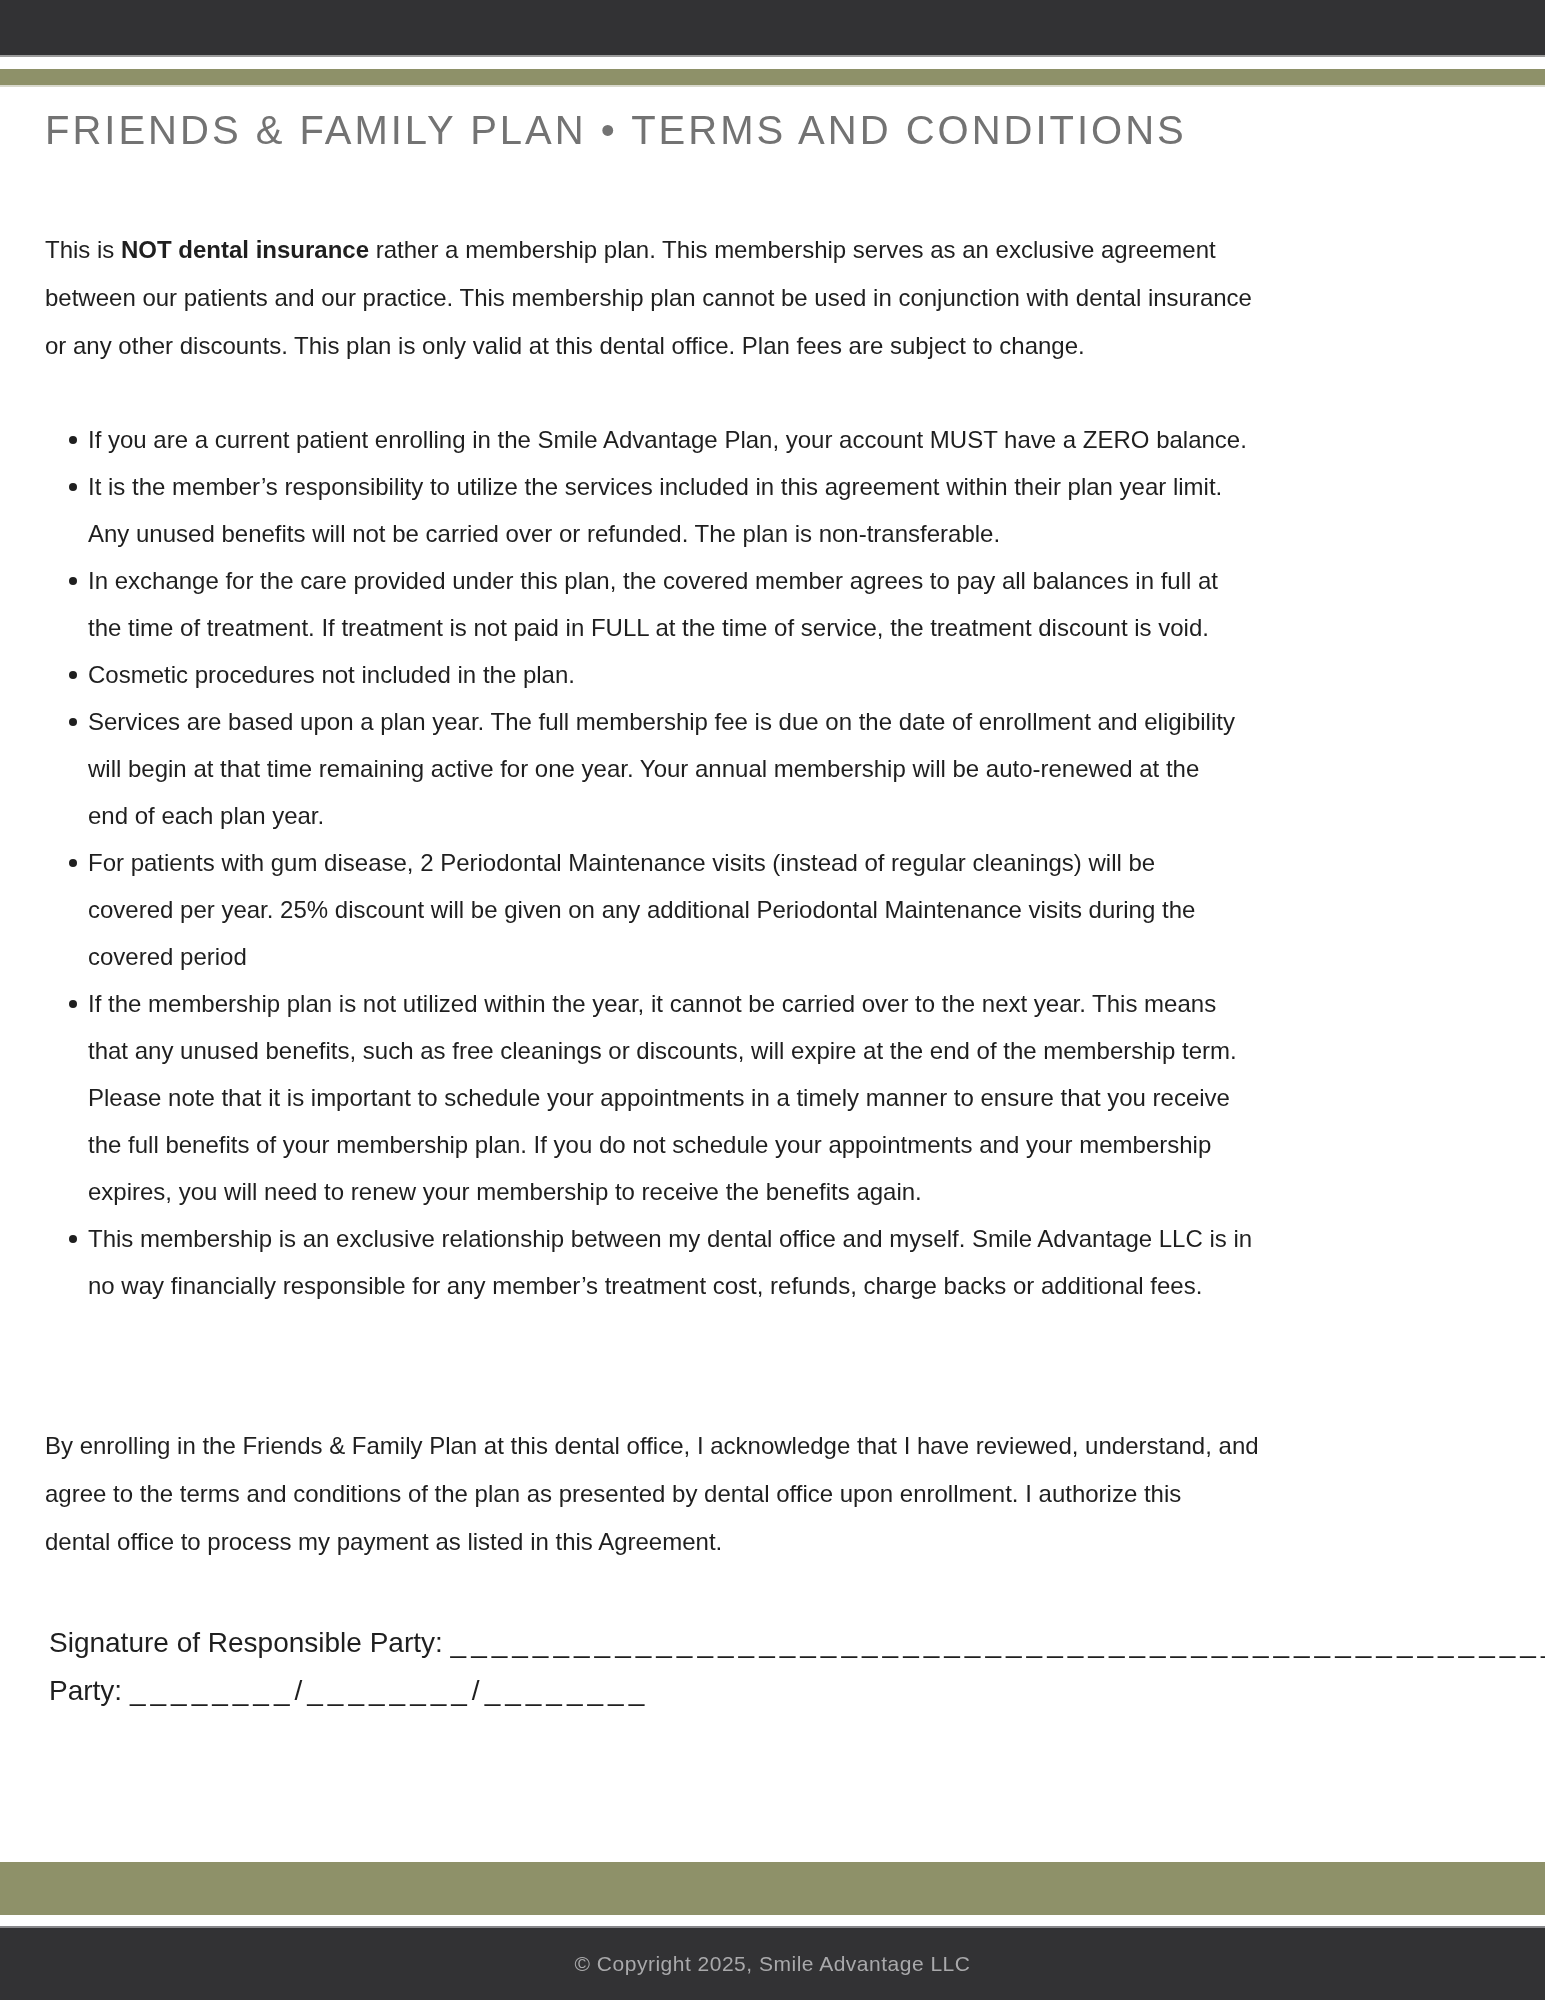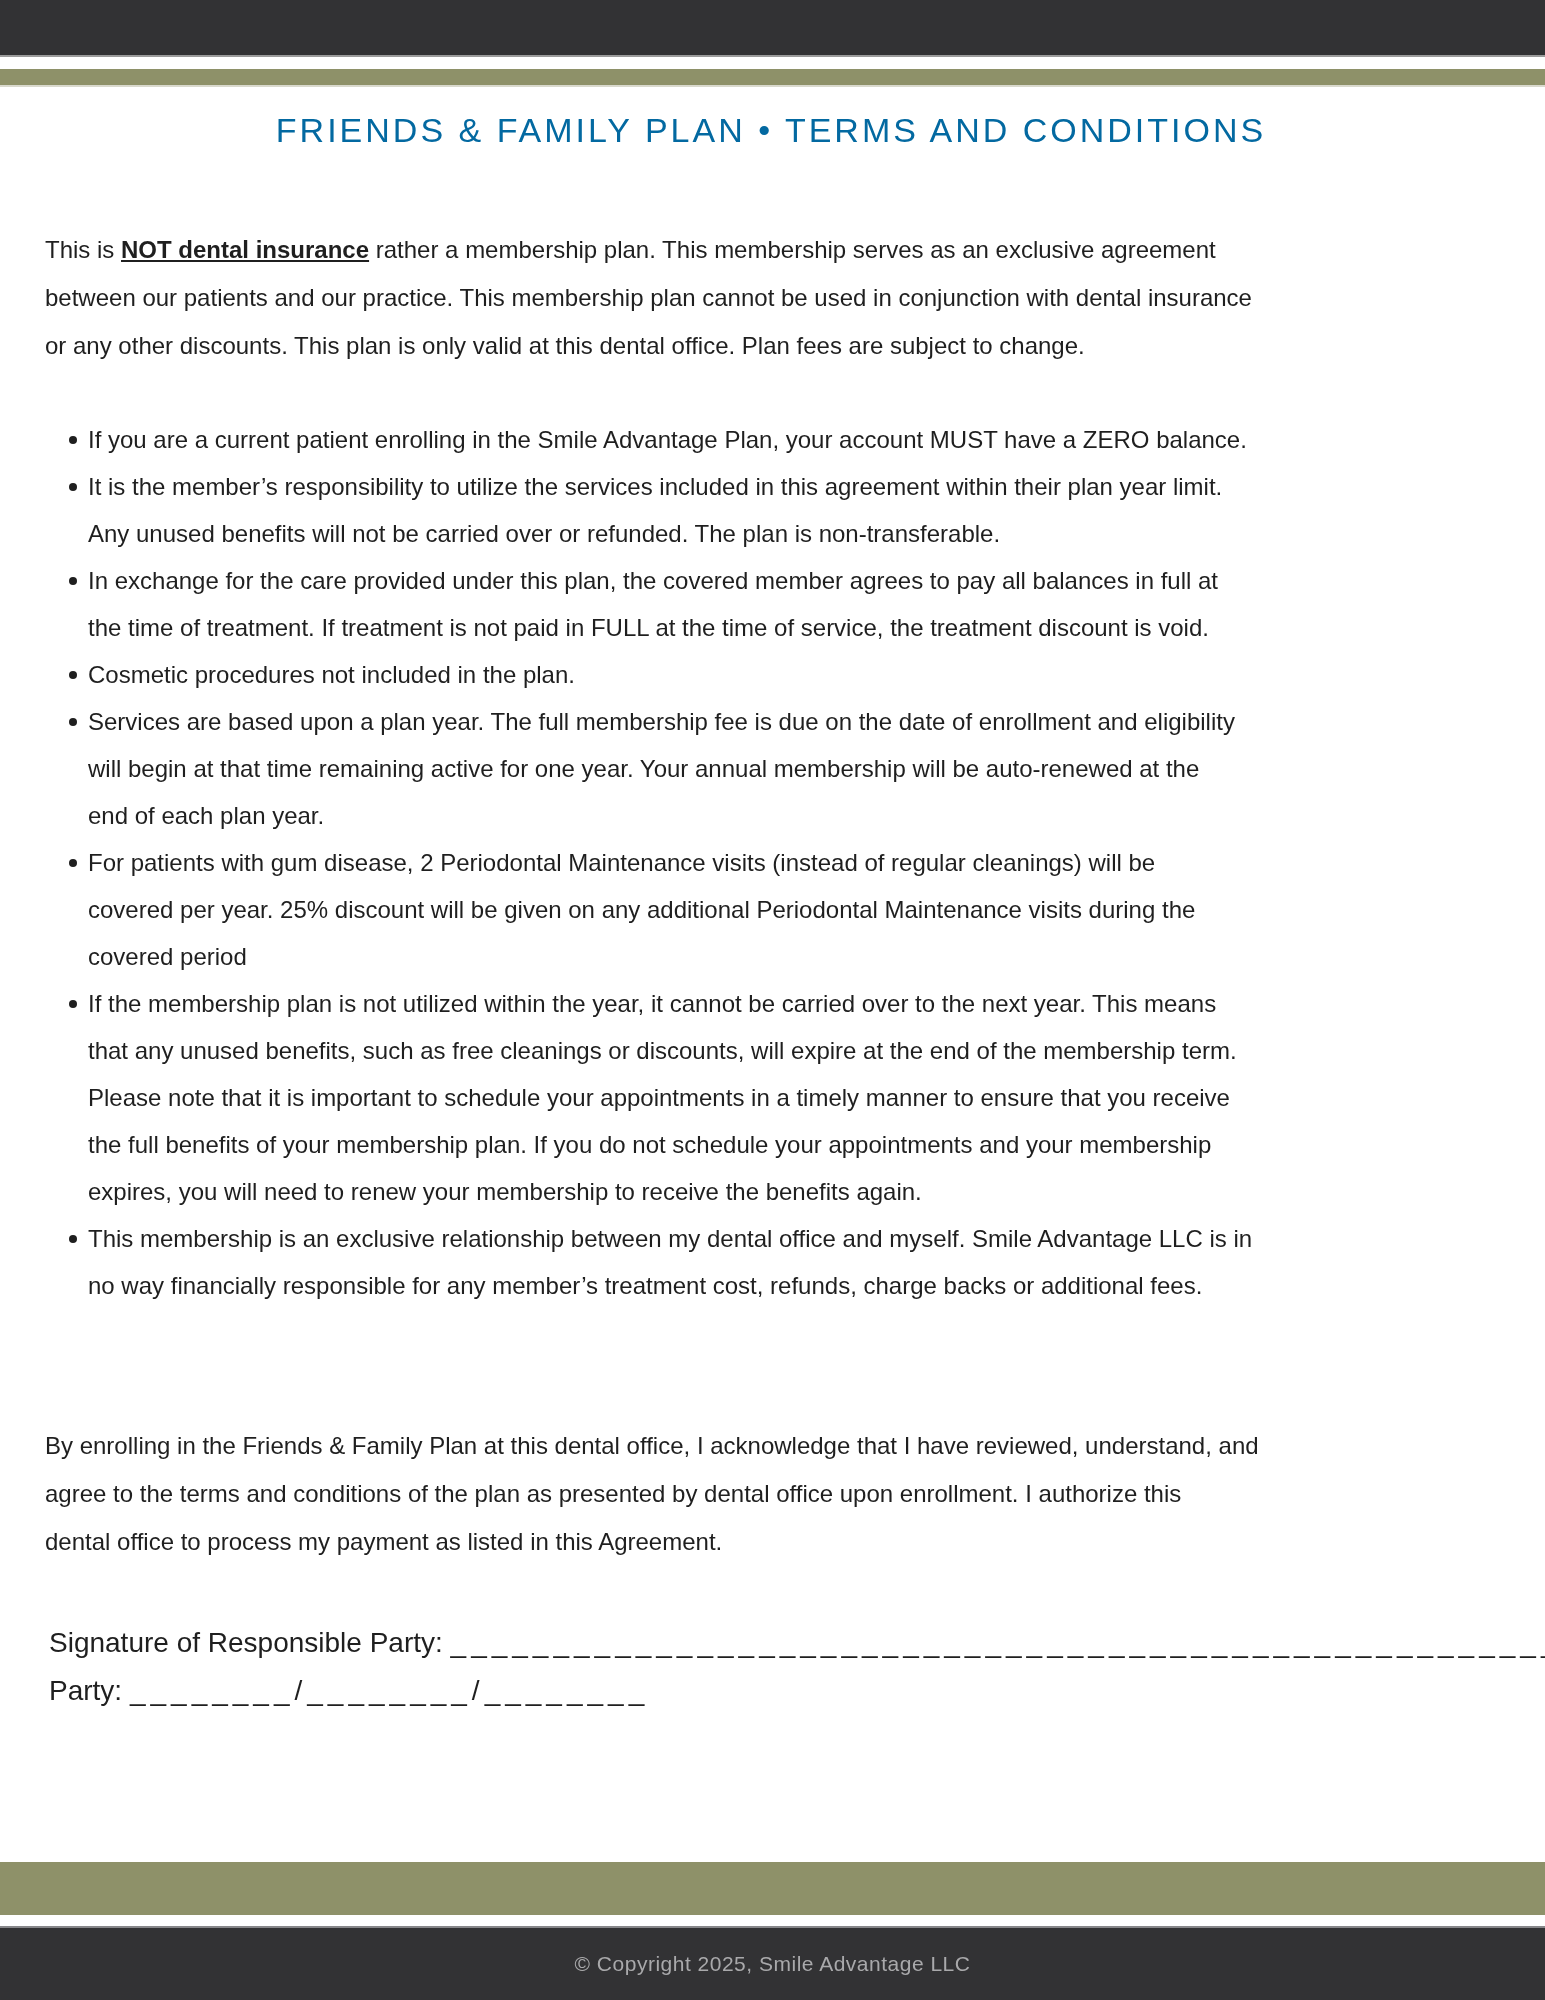--- a/index.html
+++ b/index.html
@@ -25,37 +25,35 @@
     border-bottom: 2px solid #d9d9cd;
   }
 
   .content {
     position: absolute; top: 0; left: 0; right: 0;
     padding: 108px 48px 0 45px;
   }
 
   .doc-title {
     margin: 0;
-    text-align: center;
-    font-size: 34px;
+    font-size: 40px;
     font-weight: 400;
-    color: #0369a1;
+    color: #737373;
     letter-spacing: 3px;
     line-height: 44px;
   }
 
   .intro {
     margin: 74px 0 0 0;
     font-size: 24px;
     line-height: 48px;
     white-space: pre-line;
   }
   .intro .emph {
     font-weight: 700;
-    text-decoration: underline;
   }
 
   ul.terms {
     margin: 46px 0 0 0;
     padding: 0;
     list-style: none;
     font-size: 24px;
     line-height: 47px;
   }
   ul.terms li {

